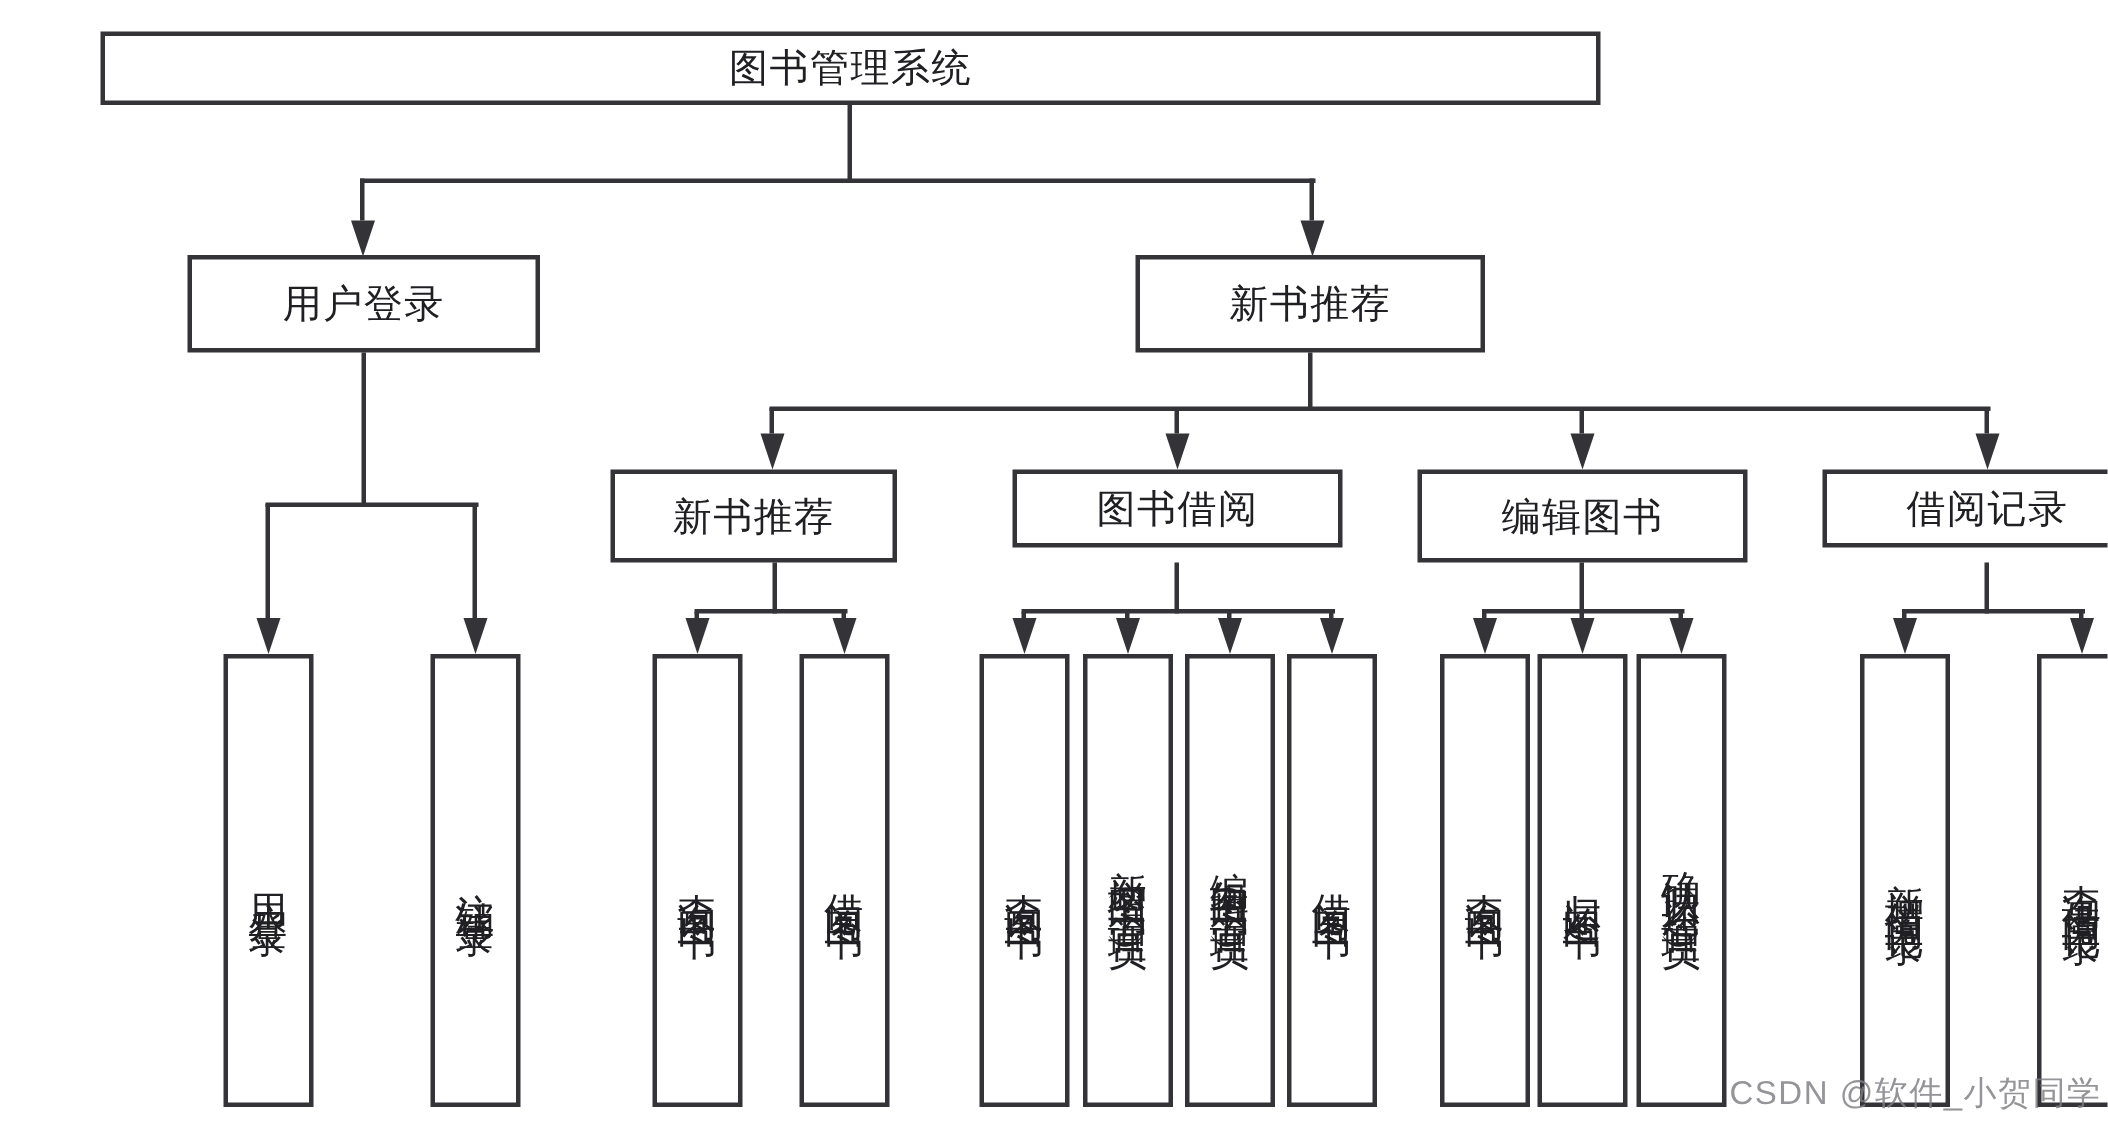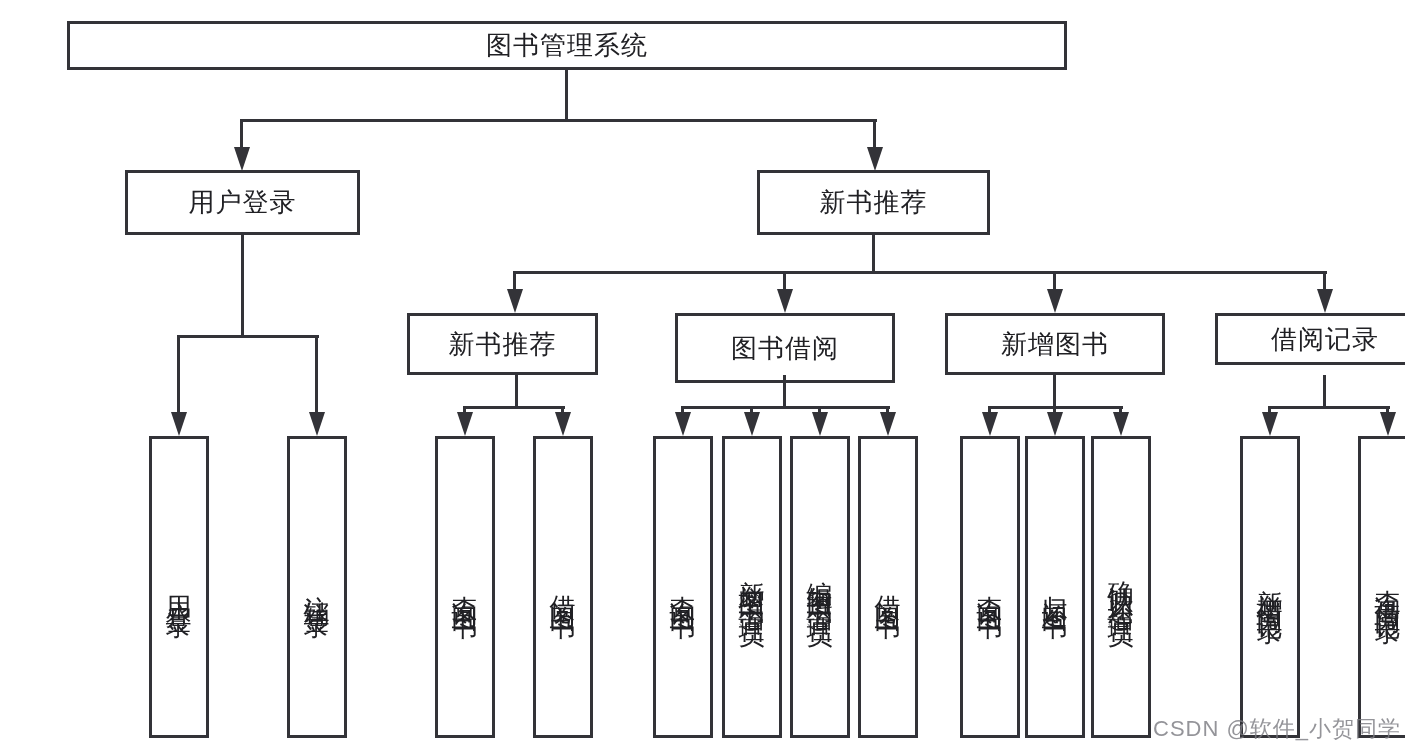--- a/index.html
+++ b/index.html
@@ -57,25 +57,25 @@
   <div class="ln" style="left:827px;top:235px;width:3px;height:39px;"></div>
   <div class="ln" style="left:468px;top:271px;width:814px;height:3px;"></div>
   <div class="drop" style="left:468px;top:272px;height:17px;"></div>
   <div class="drop" style="left:738px;top:272px;height:17px;"></div>
   <div class="drop" style="left:1008px;top:272px;height:17px;"></div>
   <div class="drop" style="left:1278px;top:272px;height:17px;"></div>
 
   <div class="node hnode" style="left:362px;top:313px;width:191px;height:62px;">
     <span>新书推荐</span>
   </div>
-  <div class="node hnode" style="left:630px;top:313px;width:220px;height:70px;">
+  <div class="node hnode" style="left:630px;top:313px;width:220px;height:52px;">
     <span>图书借阅</span>
   </div>
   <div class="node hnode" style="left:900px;top:313px;width:220px;height:62px;">
-    <span>新增图书</span>
+    <span>编辑图书</span>
   </div>
   <div class="node hnode" style="left:1170px;top:313px;width:220px;height:52px;">
     <span>借阅记录</span>
   </div>
 
   <div class="ln" style="left:470px;top:375px;width:3px;height:34px;"></div>
   <div class="ln" style="left:418px;top:406px;width:102px;height:3px;"></div>
   <div class="drop" style="left:418px;top:408px;height:4px;"></div>
   <div class="drop" style="left:516px;top:408px;height:4px;"></div>
 

